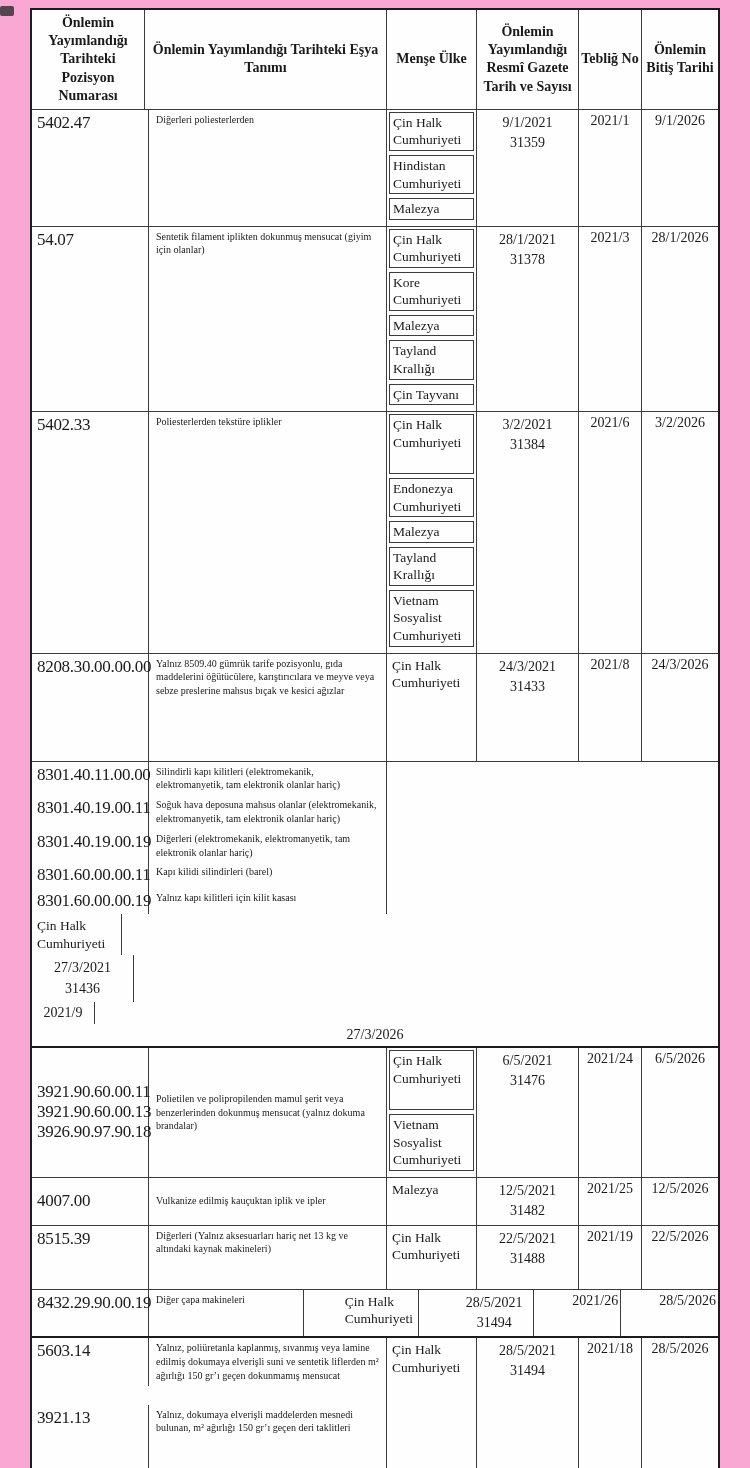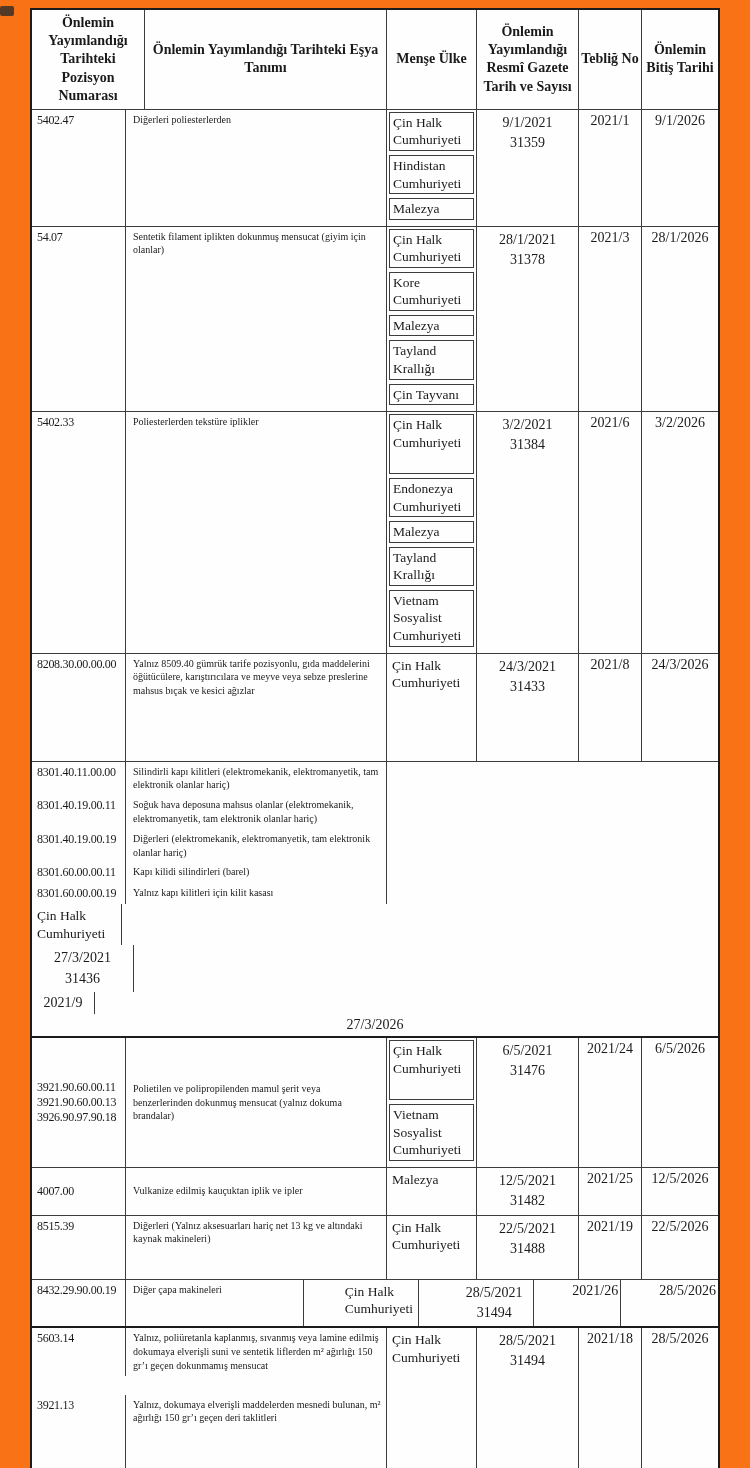--- a/index.html
+++ b/index.html
@@ -7,21 +7,21 @@
   body {
     background: #ffffff;
     font-family: "Liberation Serif", "DejaVu Serif", serif;
     color: #1a1a1a;
     -webkit-font-smoothing: antialiased;
   }
   .page {
     position: relative;
     width: 750px;
     height: 1468px;
-    background: #f97316;
+    background: #f9a8d4;
     overflow: hidden;
   }
   .scan-mark {
     position: absolute;
     left: 0; top: 6px;
     width: 14px; height: 10px;
     background: #2b2b2b;
     border-radius: 2px;
     opacity: .8;
   }
@@ -53,24 +53,24 @@
   .h4 { width: 102px; border-right: 1px solid #3c3c3c; text-align: center; }
   .h5 { width: 63px;  border-right: 1px solid #3c3c3c; }
   .h6 { flex: 1; }
 
   
   .c12 { width: 355px; border-right: 1px solid #3c3c3c; display: flex; flex-direction: column; }
   .subrow { display: flex; align-items: stretch; }
   .subrow:last-child { flex: 1; }
   .subrow.gap-before { margin-top: 19px; }
   .pos {
-    width: 94px;
+    width: 117px;
     border-right: 1px solid #3c3c3c;
     padding: 3px 1px 3px 5px;
-    font-size: 12px;
+    font-size: 17px;
     letter-spacing: -0.3px;
     display: flex; flex-direction: column;
   }
   .pos-line { white-space: nowrap; }
   .desc {
     flex: 1;
     padding: 3px 4px 3px 7px;
     font-size: 10px;
     line-height: 1.38;
     display: flex; flex-direction: column;

